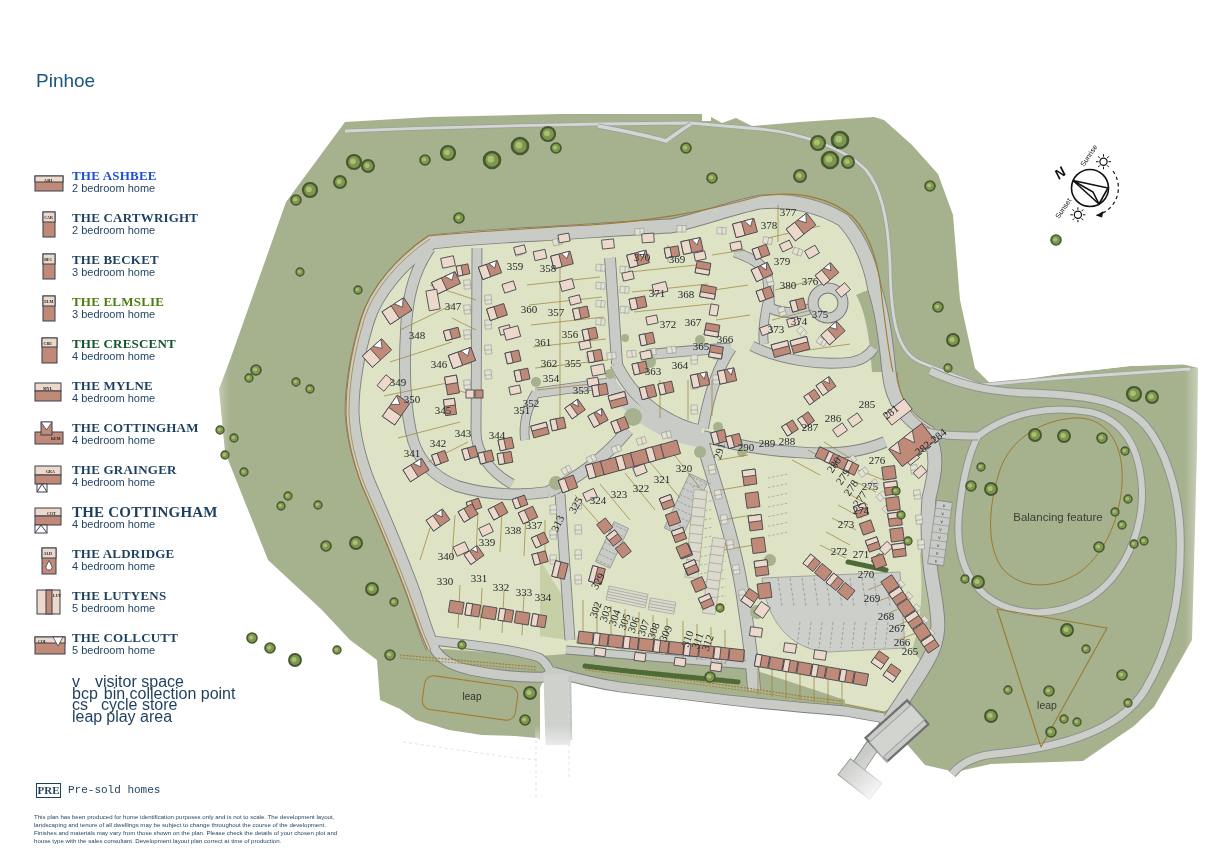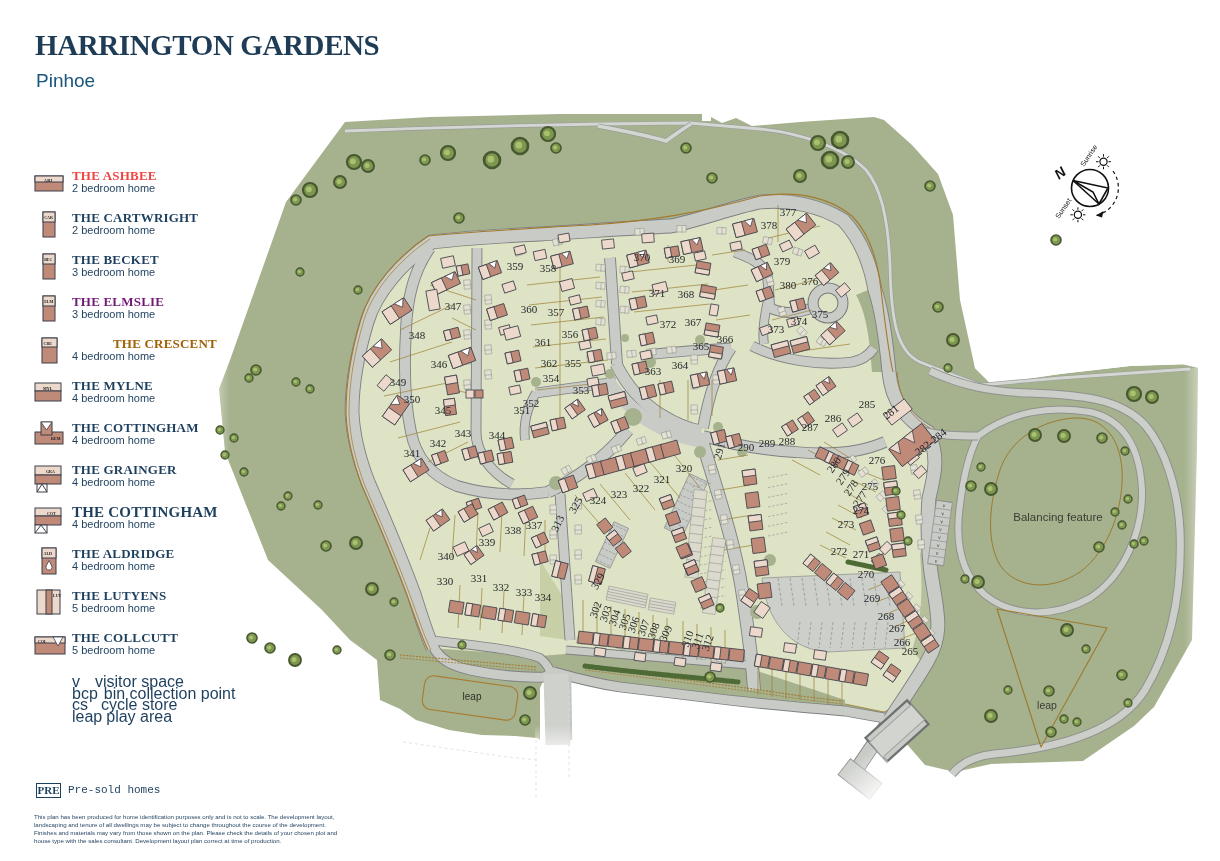--- a/index.html
+++ b/index.html
@@ -2055,32 +2055,31 @@
 <line x1="3.6" y1="3.6" x2="5.4" y2="5.4"></line>
               <line x1="-3.6" y1="-3.6" x2="-5.4" y2="-5.4"></line>
               <line x1="3.6" y1="-3.6" x2="5.4" y2="-5.4"></line>
               <line x1="-3.6" y1="3.6" x2="-5.4" y2="5.4"></line>
             </g>
           </g>
 <text x="-31" y="31" font-size="7.2" fill="#111" transform="rotate(-56 -31 31)">Sunset</text>
 </g>
 </svg></div>
 
-<div style="position:absolute;left:35px;top:29px;font-family:'Liberation Serif',serif;font-weight:bold;font-size:29px;color:#1e3c55;letter-spacing:-0.4px;">HARRINGTON GARDENS</div>
 
 <div style="position:absolute;left:36px;top:70px;font-family:'Liberation Sans',sans-serif;font-size:19px;color:#19567c;text-align:right;">Pinhoe</div>
 
 
 <div style="position:absolute;left:34px;top:168px;width:320px;height:40px;">
 <svg width="34" height="32" viewBox="0 0 34 32" style="position:absolute;left:0;top:1px;">
         <rect x="1" y="7" width="28" height="15" fill="#c08a79" stroke="#3d3f48"></rect>
         <rect x="1" y="7" width="28" height="6" fill="#ecd9cb" stroke="#3d3f48"></rect>
         <text x="10" y="12.5" font-size="4" font-weight="bold" fill="#222">ASH</text>
       </svg>
-<div style="position:absolute;left:38px;top:0px;font-family:'Liberation Serif',serif;font-weight:bold;font-size:13px;color:#ef4444;letter-spacing:0.2px;">THE ASHBEE</div>
+<div style="position:absolute;left:38px;top:0px;font-family:'Liberation Serif',serif;font-weight:bold;font-size:13px;color:#1d4ed8;letter-spacing:0.2px;">THE ASHBEE</div>
 <div style="position:absolute;left:38px;top:14px;font-family:'Liberation Sans',sans-serif;font-size:11px;color:#1d3f5e;">2 bedroom home</div>
 </div>
 
 <div style="position:absolute;left:34px;top:210px;width:320px;height:40px;">
 <svg width="34" height="32" viewBox="0 0 34 32" style="position:absolute;left:0;top:1px;">
         <rect x="9" y="1" width="12" height="25" fill="#c08a79" stroke="#3d3f48"></rect>
         <rect x="9" y="1" width="12" height="10" fill="#ecd9cb" stroke="#3d3f48"></rect>
         <text x="10.2" y="8" font-size="4" font-weight="bold" fill="#222">CAR</text>
       </svg>
 <div style="position:absolute;left:38px;top:0px;font-family:'Liberation Serif',serif;font-weight:bold;font-size:13px;color:#1d3f5e;letter-spacing:0.2px;">THE CARTWRIGHT</div>
@@ -2096,31 +2095,31 @@
 <div style="position:absolute;left:38px;top:0px;font-family:'Liberation Serif',serif;font-weight:bold;font-size:13px;color:#1d3f5e;letter-spacing:0.2px;">THE BECKET</div>
 <div style="position:absolute;left:38px;top:14px;font-family:'Liberation Sans',sans-serif;font-size:11px;color:#1d3f5e;">3 bedroom home</div>
 </div>
 
 <div style="position:absolute;left:34px;top:294px;width:320px;height:40px;">
 <svg width="34" height="32" viewBox="0 0 34 32" style="position:absolute;left:0;top:1px;">
         <rect x="9" y="1" width="12" height="25" fill="#c08a79" stroke="#3d3f48"></rect>
         <rect x="9" y="1" width="12" height="10" fill="#ecd9cb" stroke="#3d3f48"></rect>
         <text x="10.2" y="8" font-size="4" font-weight="bold" fill="#222">ELM</text>
       </svg>
-<div style="position:absolute;left:38px;top:0px;font-family:'Liberation Serif',serif;font-weight:bold;font-size:13px;color:#701a75;letter-spacing:0.2px;">THE ELMSLIE</div>
+<div style="position:absolute;left:38px;top:0px;font-family:'Liberation Serif',serif;font-weight:bold;font-size:13px;color:#4d7c0f;letter-spacing:0.2px;">THE ELMSLIE</div>
 <div style="position:absolute;left:38px;top:14px;font-family:'Liberation Sans',sans-serif;font-size:11px;color:#1d3f5e;">3 bedroom home</div>
 </div>
 
 <div style="position:absolute;left:34px;top:336px;width:320px;height:40px;">
 <svg width="34" height="32" viewBox="0 0 34 32" style="position:absolute;left:0;top:1px;">
         <rect x="8" y="1" width="15" height="25" fill="#c08a79" stroke="#3d3f48"></rect>
         <rect x="8" y="1" width="15" height="9" fill="#ecd9cb" stroke="#3d3f48"></rect>
         <text x="9.5" y="7.5" font-size="4" font-weight="bold" fill="#222">CRE</text>
       </svg>
-<div style="position:absolute;left:38px;top:0px;font-family:'Liberation Serif',serif;font-weight:bold;font-size:13px;color:#a16207;letter-spacing:0.2px;margin-left:41px;">THE CRESCENT</div>
+<div style="position:absolute;left:38px;top:0px;font-family:'Liberation Serif',serif;font-weight:bold;font-size:13px;color:#14532d;letter-spacing:0.2px;">THE CRESCENT</div>
 <div style="position:absolute;left:38px;top:14px;font-family:'Liberation Sans',sans-serif;font-size:11px;color:#1d3f5e;">4 bedroom home</div>
 </div>
 
 <div style="position:absolute;left:34px;top:378px;width:320px;height:40px;">
 <svg width="34" height="32" viewBox="0 0 34 32" style="position:absolute;left:0;top:1px;">
         <rect x="1" y="4" width="26" height="8" fill="#ecd9cb" stroke="#3d3f48"></rect>
         <rect x="1" y="12" width="26" height="10" fill="#c08a79" stroke="#3d3f48"></rect>
         <text x="9" y="10.5" font-size="4" font-weight="bold" fill="#222">MYL</text>
       </svg>
 <div style="position:absolute;left:38px;top:0px;font-family:'Liberation Serif',serif;font-weight:bold;font-size:13px;color:#1d3f5e;letter-spacing:0.2px;">THE MYLNE</div>

